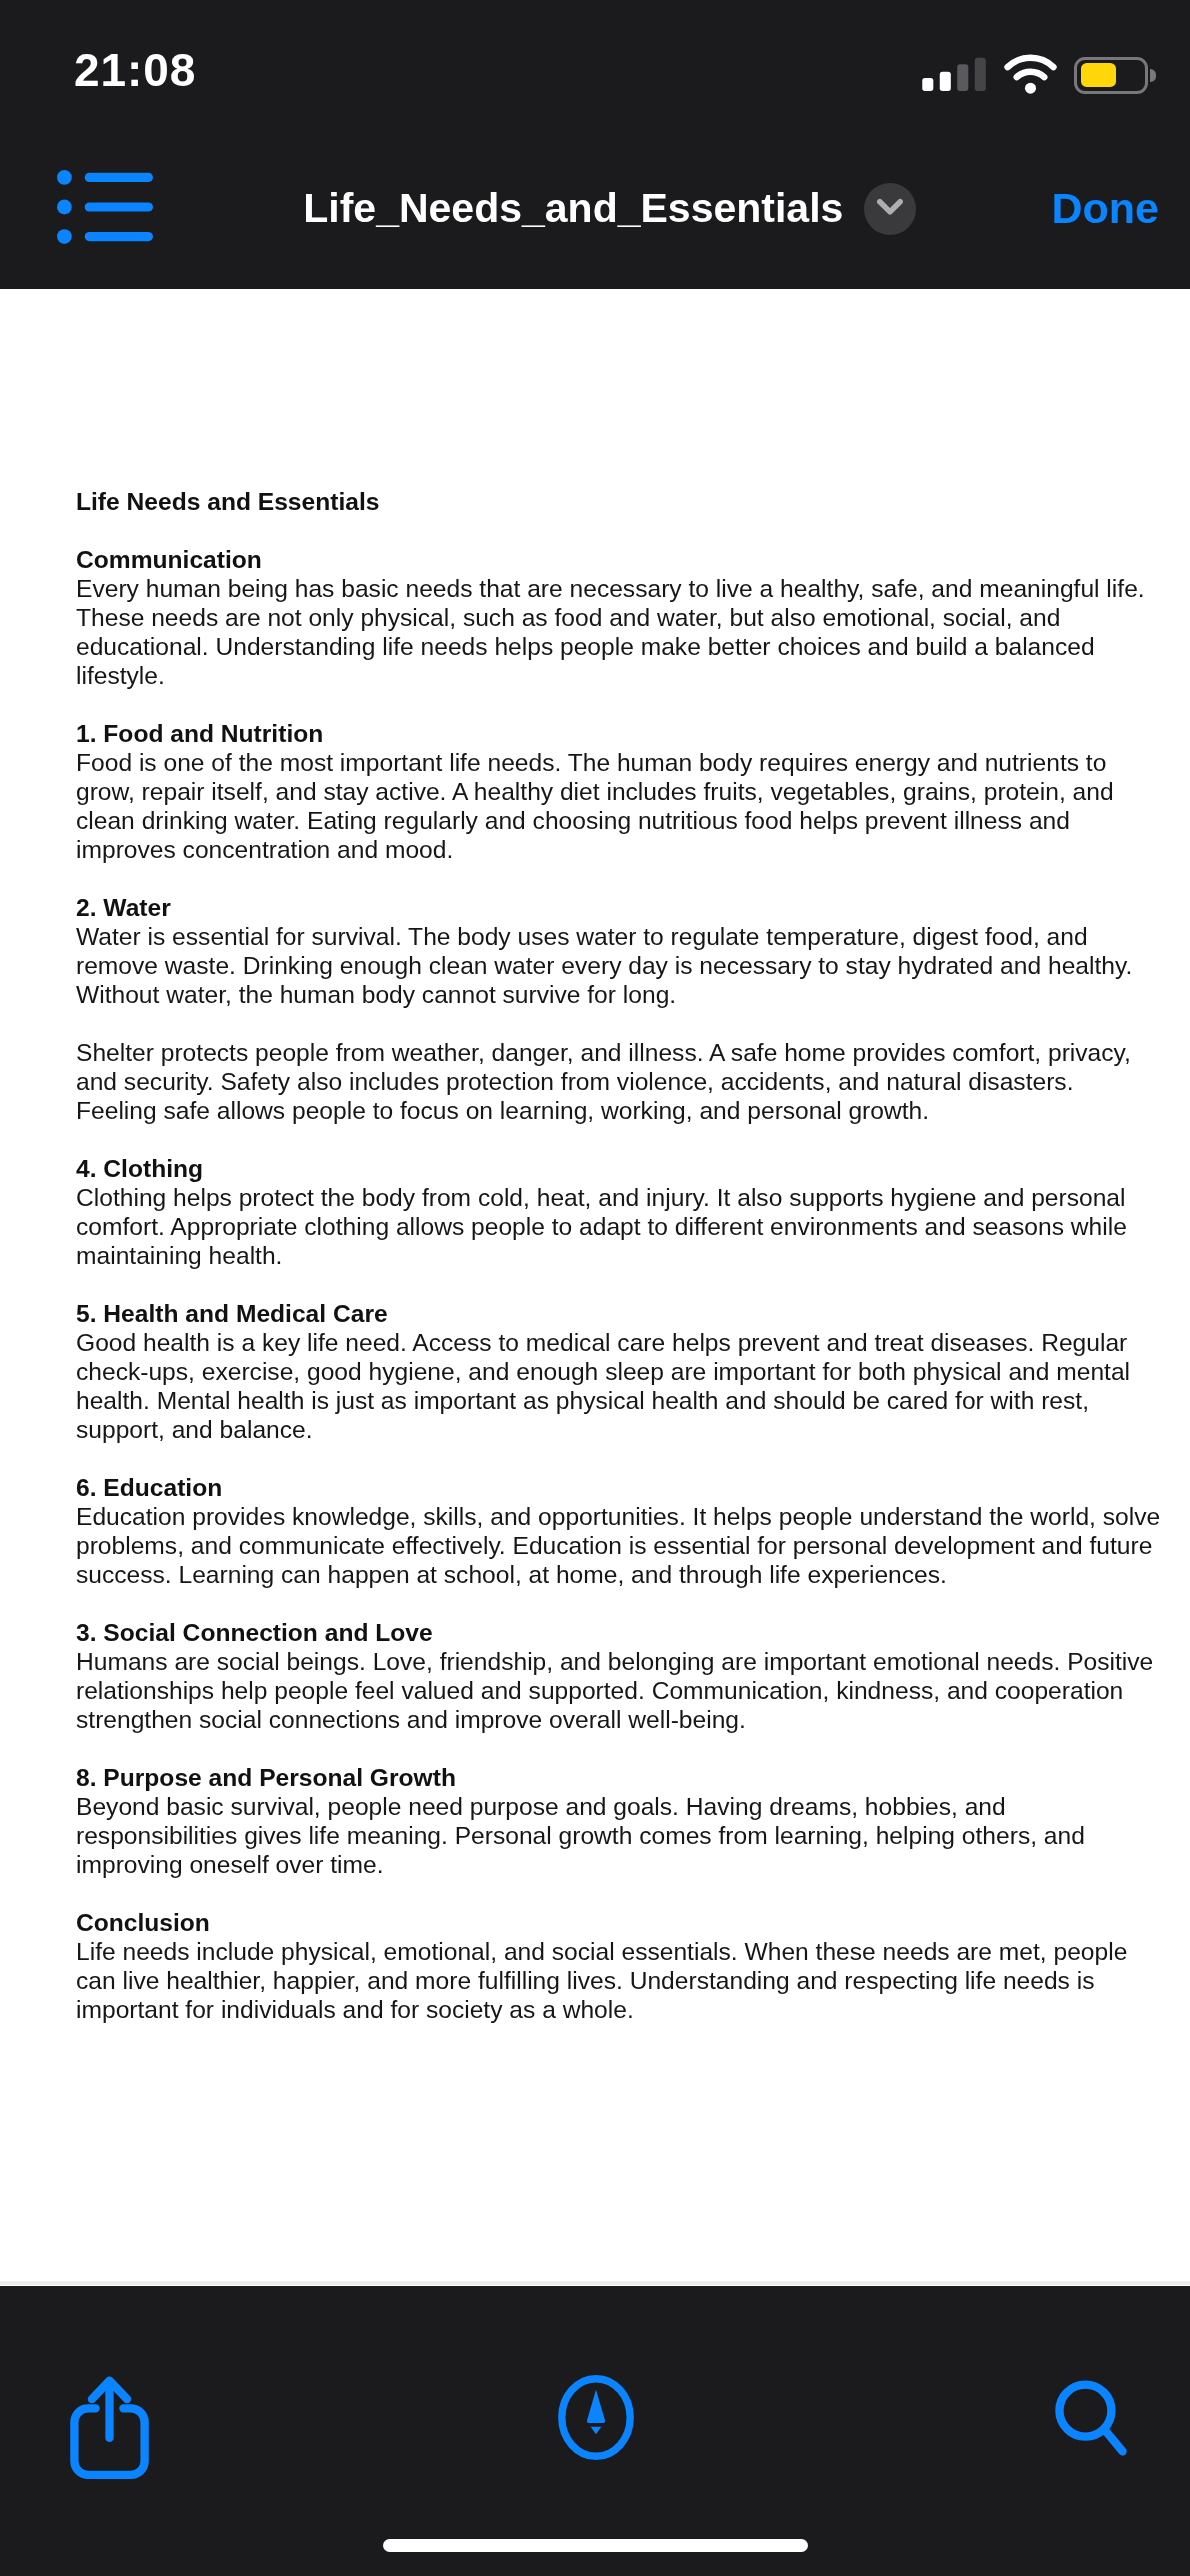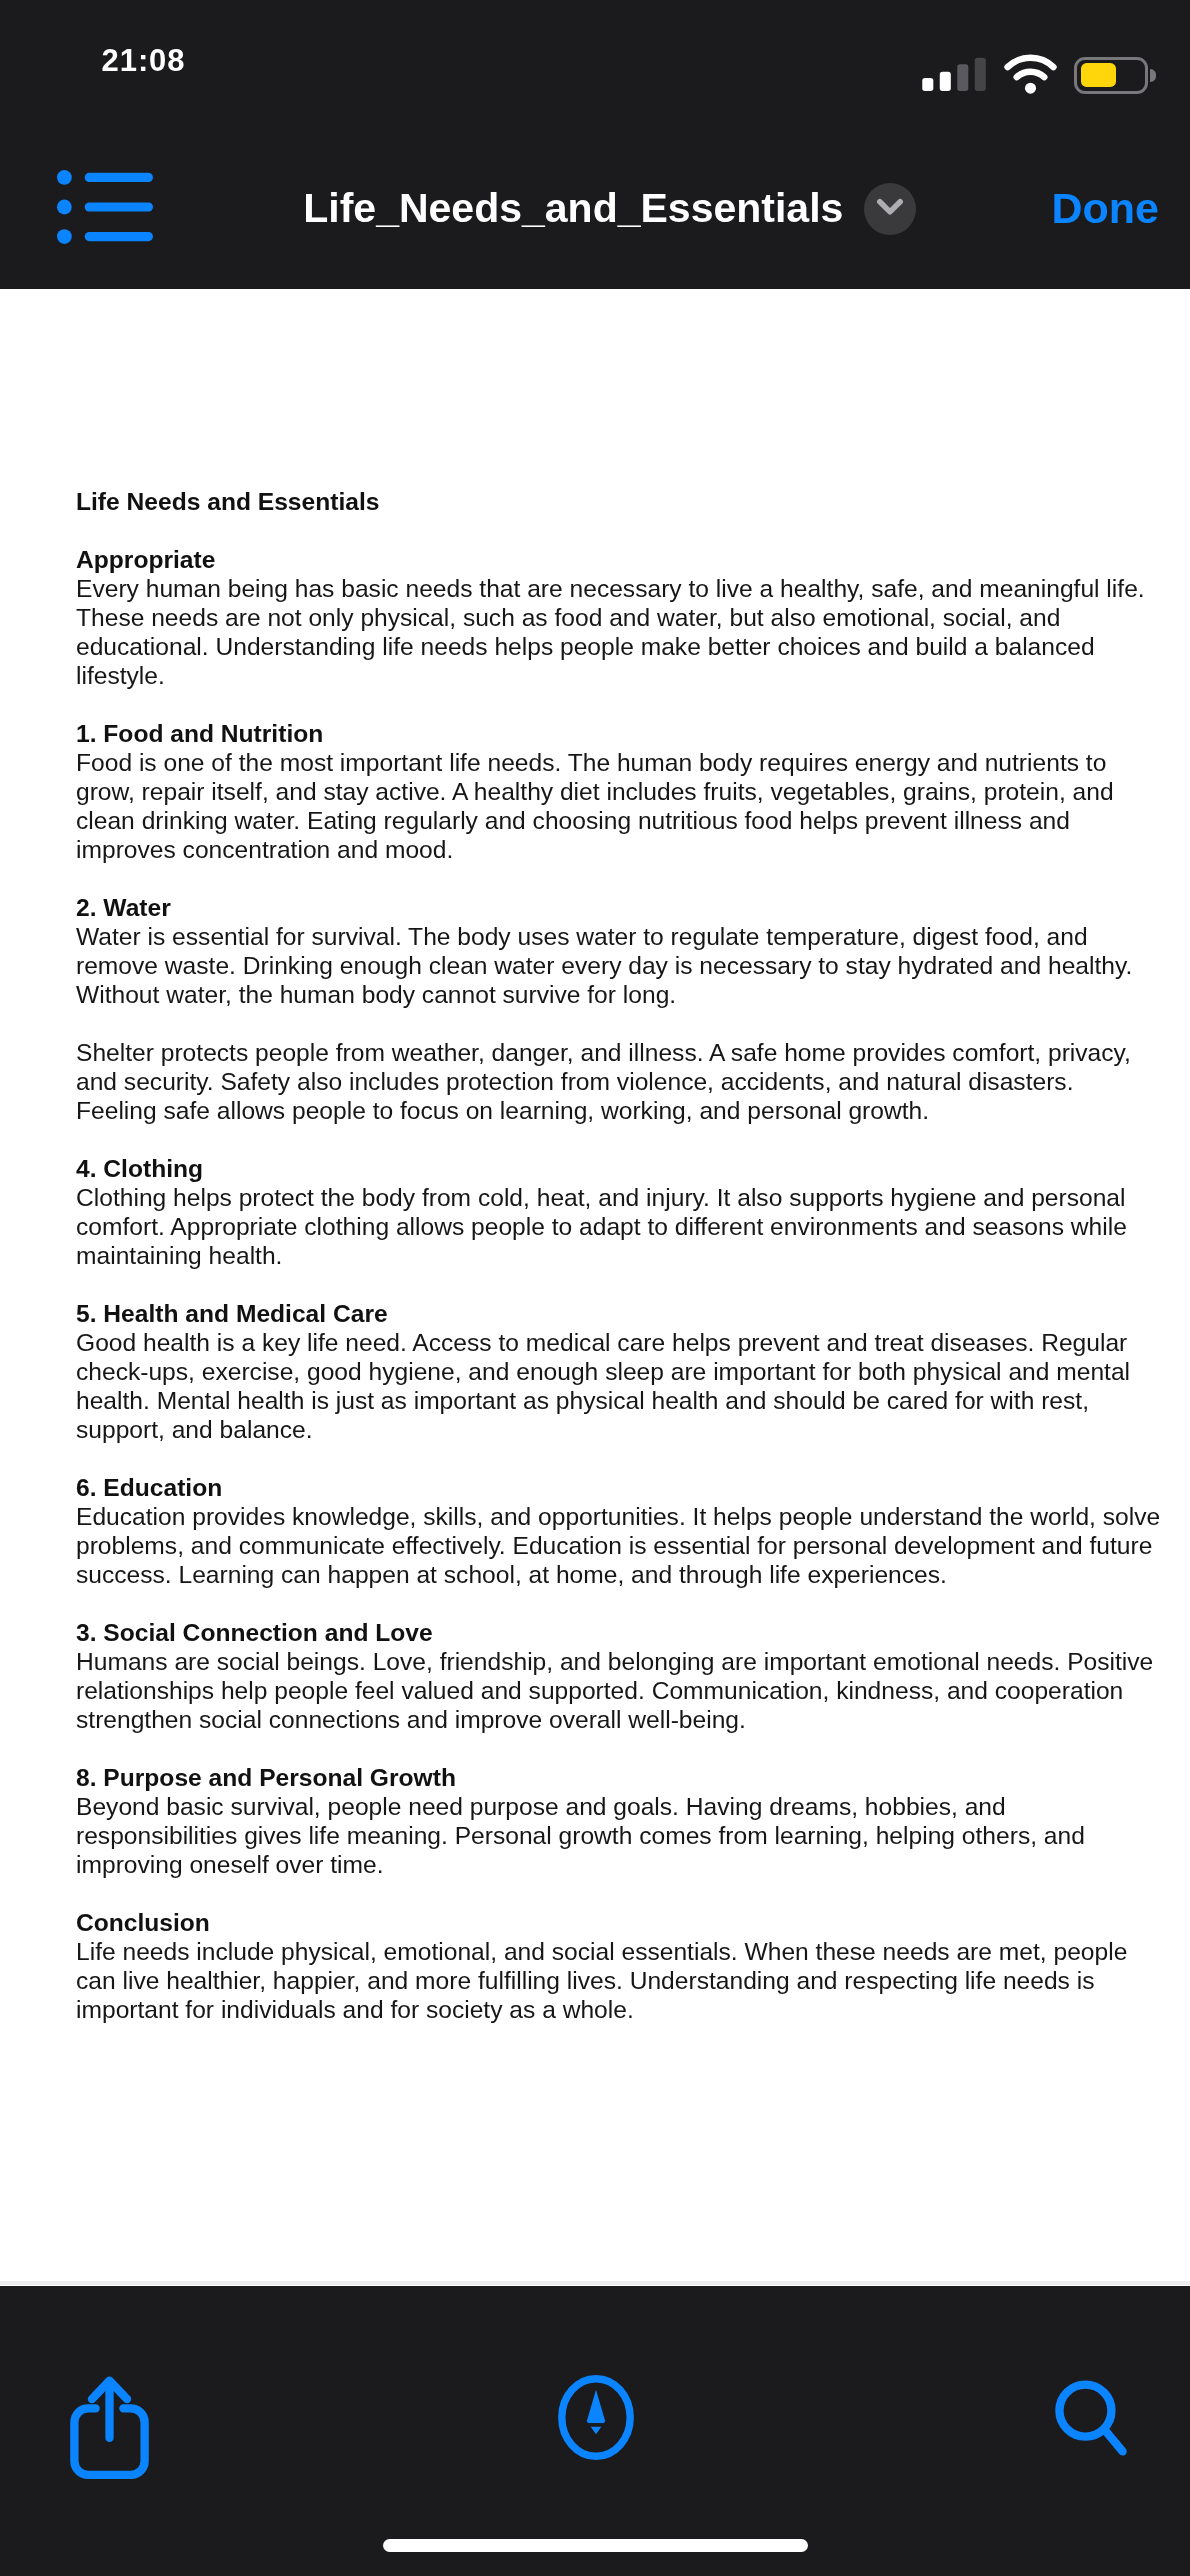--- a/index.html
+++ b/index.html
@@ -11,21 +11,21 @@
     overflow: hidden;
   }
 
   
   .top-header {
     position: absolute; top:0; left:0; width:1191px; height:289px;
     background: #1b1b1d;
   }
   .status-time {
     position:absolute; left:74px; top:43px; width:139px;
-    color:#ffffff; font-size:31px; font-weight:bold; text-align:center;
+    color:#ffffff; font-size:46px; font-weight:bold; 
     letter-spacing:0.9px;
   }
   .status-icons {
     position:absolute; right:35px; top:52px;
     display:flex; align-items:center; gap:15px;
   }
   .battery { position:relative; width:82px; height:37px; }
   .battery .shell {
     position:absolute; left:0; top:0; width:74px; height:37px;
     border:3.7px solid #77777c; border-radius:11px;
@@ -157,21 +157,21 @@
     </div>
 
     <div class="nav-done">Done</div>
   </div>
 </div>
 
 <div class="doc-area">
   <div class="doc-title">Life Needs and Essentials</div>
   <div id="doc-body">
       <div class="sec">
-        <div class="sec-h">Appropriate</div>
+        <div class="sec-h">Communication</div>
         <div class="sec-line">Every human being has basic needs that are necessary to live a healthy, safe, and meaningful life.</div>
         <div class="sec-line">These needs are not only physical, such as food and water, but also emotional, social, and</div>
         <div class="sec-line">educational. Understanding life needs helps people make better choices and build a balanced</div>
         <div class="sec-line">lifestyle.</div>
       </div>
       <div class="sec">
         <div class="sec-h">1. Food and Nutrition</div>
         <div class="sec-line">Food is one of the most important life needs. The human body requires energy and nutrients to</div>
         <div class="sec-line">grow, repair itself, and stay active. A healthy diet includes fruits, vegetables, grains, protein, and</div>
         <div class="sec-line">clean drinking water. Eating regularly and choosing nutritious food helps prevent illness and</div>

